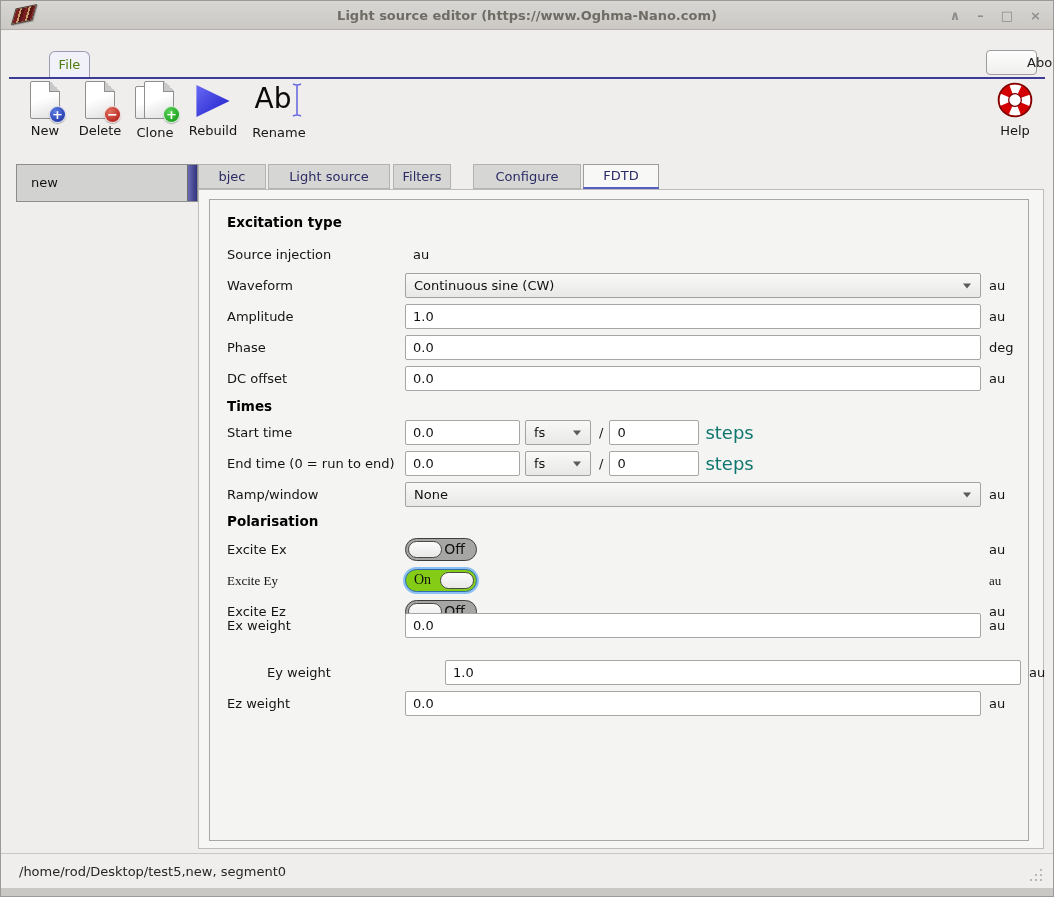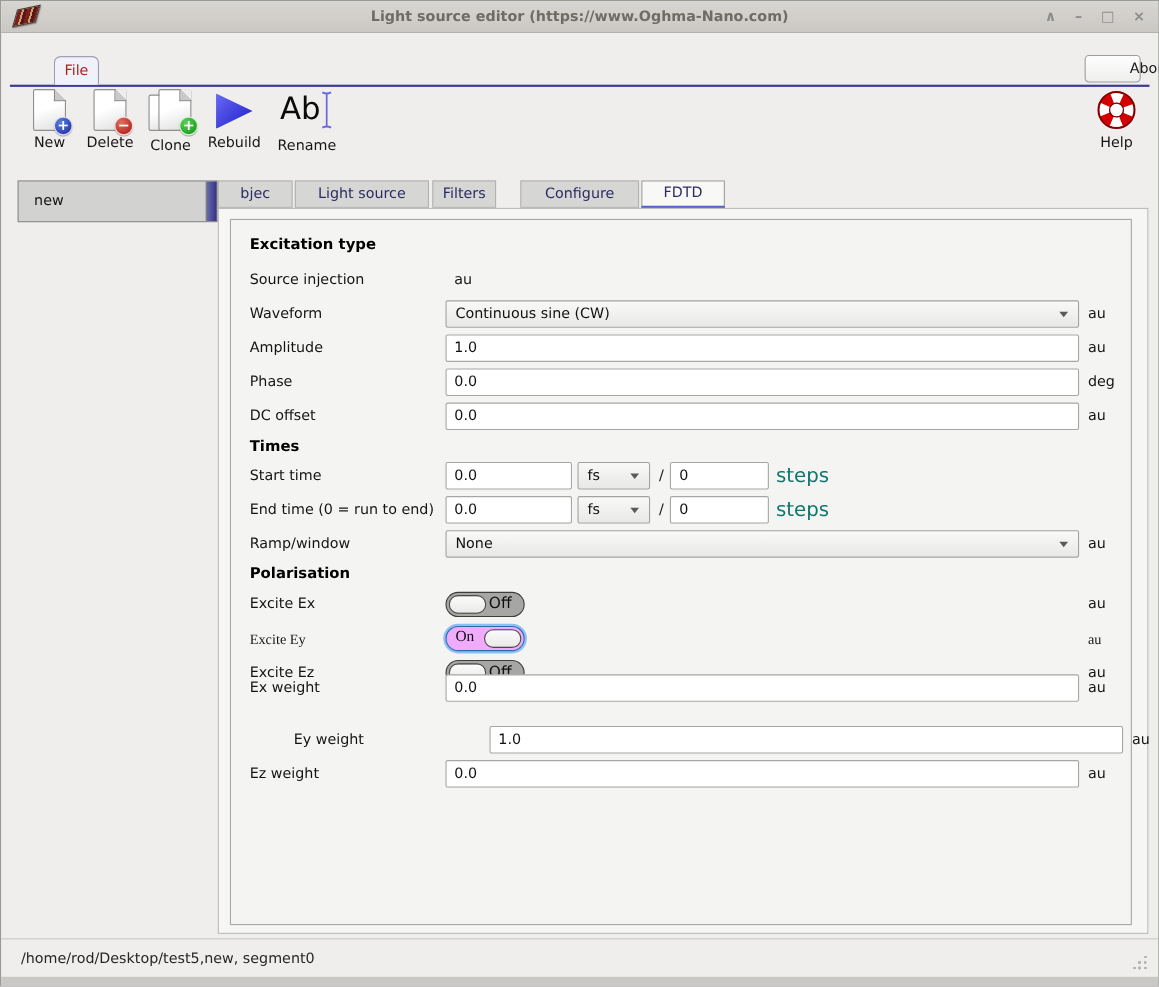--- a/index.html
+++ b/index.html
@@ -15,21 +15,21 @@
     border:1px solid #4a3a30; transform:rotate(-12deg) skewX(-28deg); box-shadow:1px 1px 1px rgba(0,0,0,.35); }
   .title-text { position:absolute; left:0; right:0; top:0; height:29px; line-height:29px;
     text-align:center; font-size:13px; font-weight:bold; color:#6f6b65; }
   .win-controls { position:absolute; right:12px; top:0; height:29px; display:flex; gap:17px; align-items:center; }
   .win-btn { color:#8d8d8d; font-size:13px; font-weight:bold; cursor:default; line-height:29px; }
 
   
   .accent-line { position:absolute; left:8px; right:8px; top:76px; height:2px; background:#3c3c96; }
   .file-tab { position:absolute; left:48px; top:50px; width:41px; height:26px;
     background:#f1f1f9; border:1px solid #9a9ab2; border-bottom:none; border-radius:6px 6px 0 0;
-    color:#b91c1c; font-size:13px; text-align:center; line-height:25px; z-index:2; }
+    color:#4d7c0f; font-size:13px; text-align:center; line-height:25px; z-index:2; }
   .about-btn { position:absolute; right:16px; top:49px; width:51px; height:25px;
     background:linear-gradient(#fefefe,#efefee); border:1px solid #9d9d9b; border-radius:4px;
     font-size:13px; color:#1c1c1c; text-align:center; line-height:23px; z-index:2;padding-left:40px; }
 
   
   .toolbar { position:absolute; left:0; top:80px; right:0; height:78px; }
   .tool-item { position:absolute; top:0; text-align:center; }
   .tool-label { font-size:13px; color:#161616; margin-top:4px; }
   .doc { position:relative; width:30px; height:38px; margin:0 auto;
     background:linear-gradient(160deg,#ffffff 45%,#dedede 100%);
@@ -83,21 +83,21 @@
   .combo-arrow { position:absolute; right:9px; top:50%; transform:translateY(-50%); width:0; height:0;
     border-left:4px solid transparent; border-right:4px solid transparent; border-top:5px solid #5a5a58; }
   .t-input1 { width:115px; flex:none; }
   .t-combo  { width:66px; flex:none; margin-left:5px; }
   .t-slash  { margin:0 6px 0 8px; font-size:13px; color:#141414; }
   .t-input2 { width:90px; flex:none; }
   .t-steps  { margin-left:6px; font-size:18px; color:#0f766e; }
 
   .toggle { position:relative; width:72px; height:23px; border-radius:11.5px; font-size:14px; flex:none; }
   .toggle.off { background:#a6a6a4; border:1px solid #3e3e3c; }
-  .toggle.on  { background:#f0abfc; border:1px solid #2e6cb2; box-shadow:0 0 0 2px #8cc0f4; }
+  .toggle.on  { background:#84cc16; border:1px solid #2e6cb2; box-shadow:0 0 0 2px #8cc0f4; }
   .knob { position:absolute; top:2px; width:34px; height:17px; background:linear-gradient(#fbfbfb,#e9e9e8);
     border:1px solid #4a4a48; border-radius:9px; }
   .toggle.off .knob { left:2px; }
   .toggle.on  .knob { right:2px; }
   .toggle-text { position:absolute; top:2px; color:#101010; }
   .toggle.off .toggle-text { right:11px; }
   .toggle.on  .toggle-text { left:8px; }
 
   
   .statusbar { position:absolute; left:0; right:0; top:852px; height:37px; border-top:1px solid #c8c7c4; }

